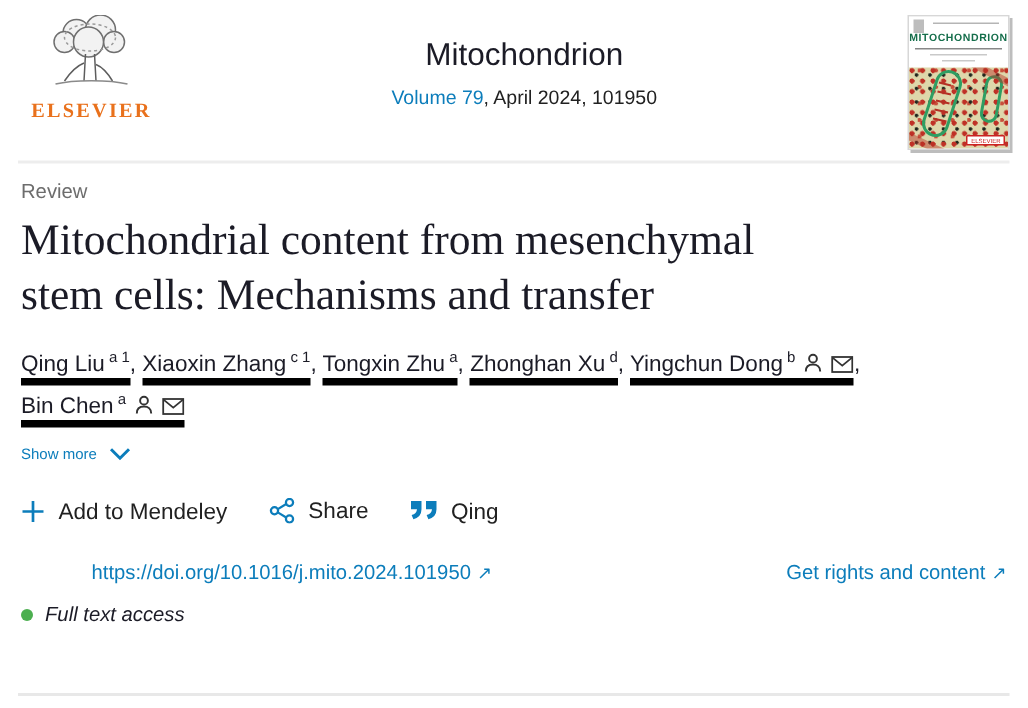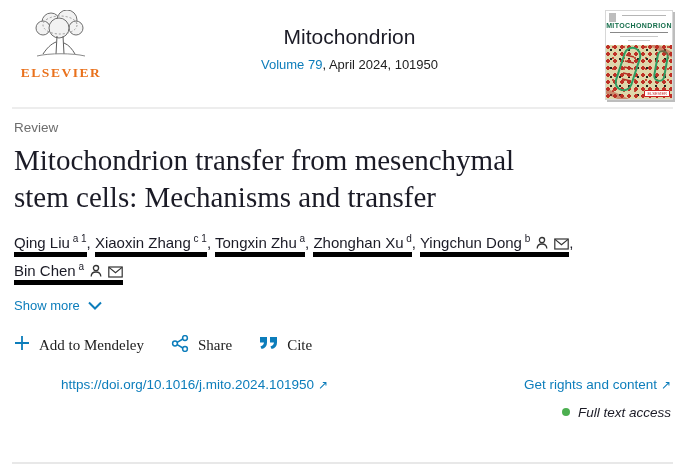--- a/index.html
+++ b/index.html
@@ -53,32 +53,32 @@
     font-size:29px; line-height:37px; color:#1b1b26; font-weight:normal;
   }
   .authors { margin-top:13px; font-size:15px; line-height:1.85; color:#1b1b26; max-width:600px; }
   .author-chip {
     border-bottom:5px solid #000000; padding-bottom:1px; white-space:nowrap; cursor:pointer;
   }
   .author-chip sup { font-size:10px; }
   .author-chip svg { vertical-align:-2px; margin-left:5px; }
   .show-more {
     margin-top:13px; display:inline-flex; align-items:center; gap:8px;
-    color:#0c7dbb; font-size:13px; cursor:pointer;
+    color:#0c7dbb; font-size:10px; cursor:pointer;
   }
   .actions { margin-top:21px; display:flex; align-items:center; gap:27px; font-size:15px; color:#212121; }
-  .action { display:inline-flex; align-items:center; gap:9px; cursor:pointer;font-family:Liberation Serif, serif; }
+  .action { display:inline-flex; align-items:flex-start; gap:9px; cursor:pointer; }
   .links-row {
     margin-top:21px; display:flex; justify-content:space-between; align-items:center;
     font-size:13.5px;
     padding-left:47px;
   }
   .ext-arrow { font-size:12px; margin-left:4px; color:#0c7dbb; }
   .access-row {
-    margin-top:13px; display:flex; justify-content:flex-end; align-items:center; gap:8px;
+    margin-top:13px; display:flex; justify-content:flex-start; align-items:center; gap:8px;
     font-size:13.5px; color:#1b1b26; font-style:italic;
   }
   .dot { width:8px; height:8px; border-radius:50%; background:#4caf50; flex:none; }
   .bottom-rule { position:absolute; left:12px; right:12px; bottom:8px; height:2px; background:#e8e8e8; }
 </style>
 </head>
 <body>
 
 <div class="page">
 
@@ -128,21 +128,21 @@
         <div class="cover-tag">ELSEVIER</div>
       </div>
     </div>
   </div>
 
   <div class="rule"></div>
 
   <div class="main">
     <div class="doc-type">Review</div>
 
-    <h1 class="title"><span>Mitochondrion transfer from mesenchymal</span><br><span>stem cells: Mechanisms and transfer</span></h1>
+    <h1 class="title"><span>Mitochondrial content from mesenchymal</span><br><span>stem cells: Mechanisms and transfer</span></h1>
 
     <div class="authors"><span class="author-chip"><span>Qing Liu</span><sup> a 1</sup></span>, <span class="author-chip"><span>Xiaoxin Zhang</span><sup> c 1</sup></span>, <span class="author-chip"><span>Tongxin Zhu</span><sup> a</sup></span>, <span class="author-chip"><span>Zhonghan Xu</span><sup> d</sup></span>, <span class="author-chip"><span>Yingchun Dong</span><sup> b</sup><svg width="14" height="14" viewBox="0 0 14 14" fill="none" stroke="#333" stroke-width="1.3">
             <circle cx="7" cy="4.1" r="2.6"></circle>
             <path d="M2.2 12.6 C2.2 9.4 4.3 8 7 8 C9.7 8 11.8 9.4 11.8 12.6"></path>
           </svg><svg width="15" height="12" viewBox="0 0 15 12" fill="none" stroke="#333" stroke-width="1.2">
             <rect x="0.8" y="1" width="13.4" height="10"></rect>
             <path d="M1 1.4 L7.5 6.8 L14 1.4"></path>
           </svg></span>, <span class="author-chip"><span>Bin Chen</span><sup> a</sup><svg width="14" height="14" viewBox="0 0 14 14" fill="none" stroke="#333" stroke-width="1.3">
             <circle cx="7" cy="4.1" r="2.6"></circle>
             <path d="M2.2 12.6 C2.2 9.4 4.3 8 7 8 C9.7 8 11.8 9.4 11.8 12.6"></path>
@@ -180,21 +180,21 @@
         </span>
         <span>Share</span>
       </span>
       <span class="action">
         <span>
           <svg width="19" height="15" viewBox="0 0 19 15" fill="#0c7dbb">
             <path d="M1 1 h7 v5.5 q0 5.2 -5.4 6.6 L1.4 10.4 q3.4 -1 3.6 -3.9 H1 z"></path>
             <path d="M11 1 h7 v5.5 q0 5.2 -5.4 6.6 L11.4 10.4 q3.4 -1 3.6 -3.9 H11 z"></path>
           </svg>
         </span>
-        <span>Cite</span>
+        <span>Qing</span>
       </span>
     </div>
 
     <div class="links-row">
       <span class="sd-link"><span>https://doi.org/10.1016/j.mito.2024.101950</span><span class="ext-arrow">↗</span></span>
       <span class="sd-link"><span>Get rights and content</span><span class="ext-arrow">↗</span></span>
     </div>
 
     <div class="access-row">
       <span class="dot"></span>

